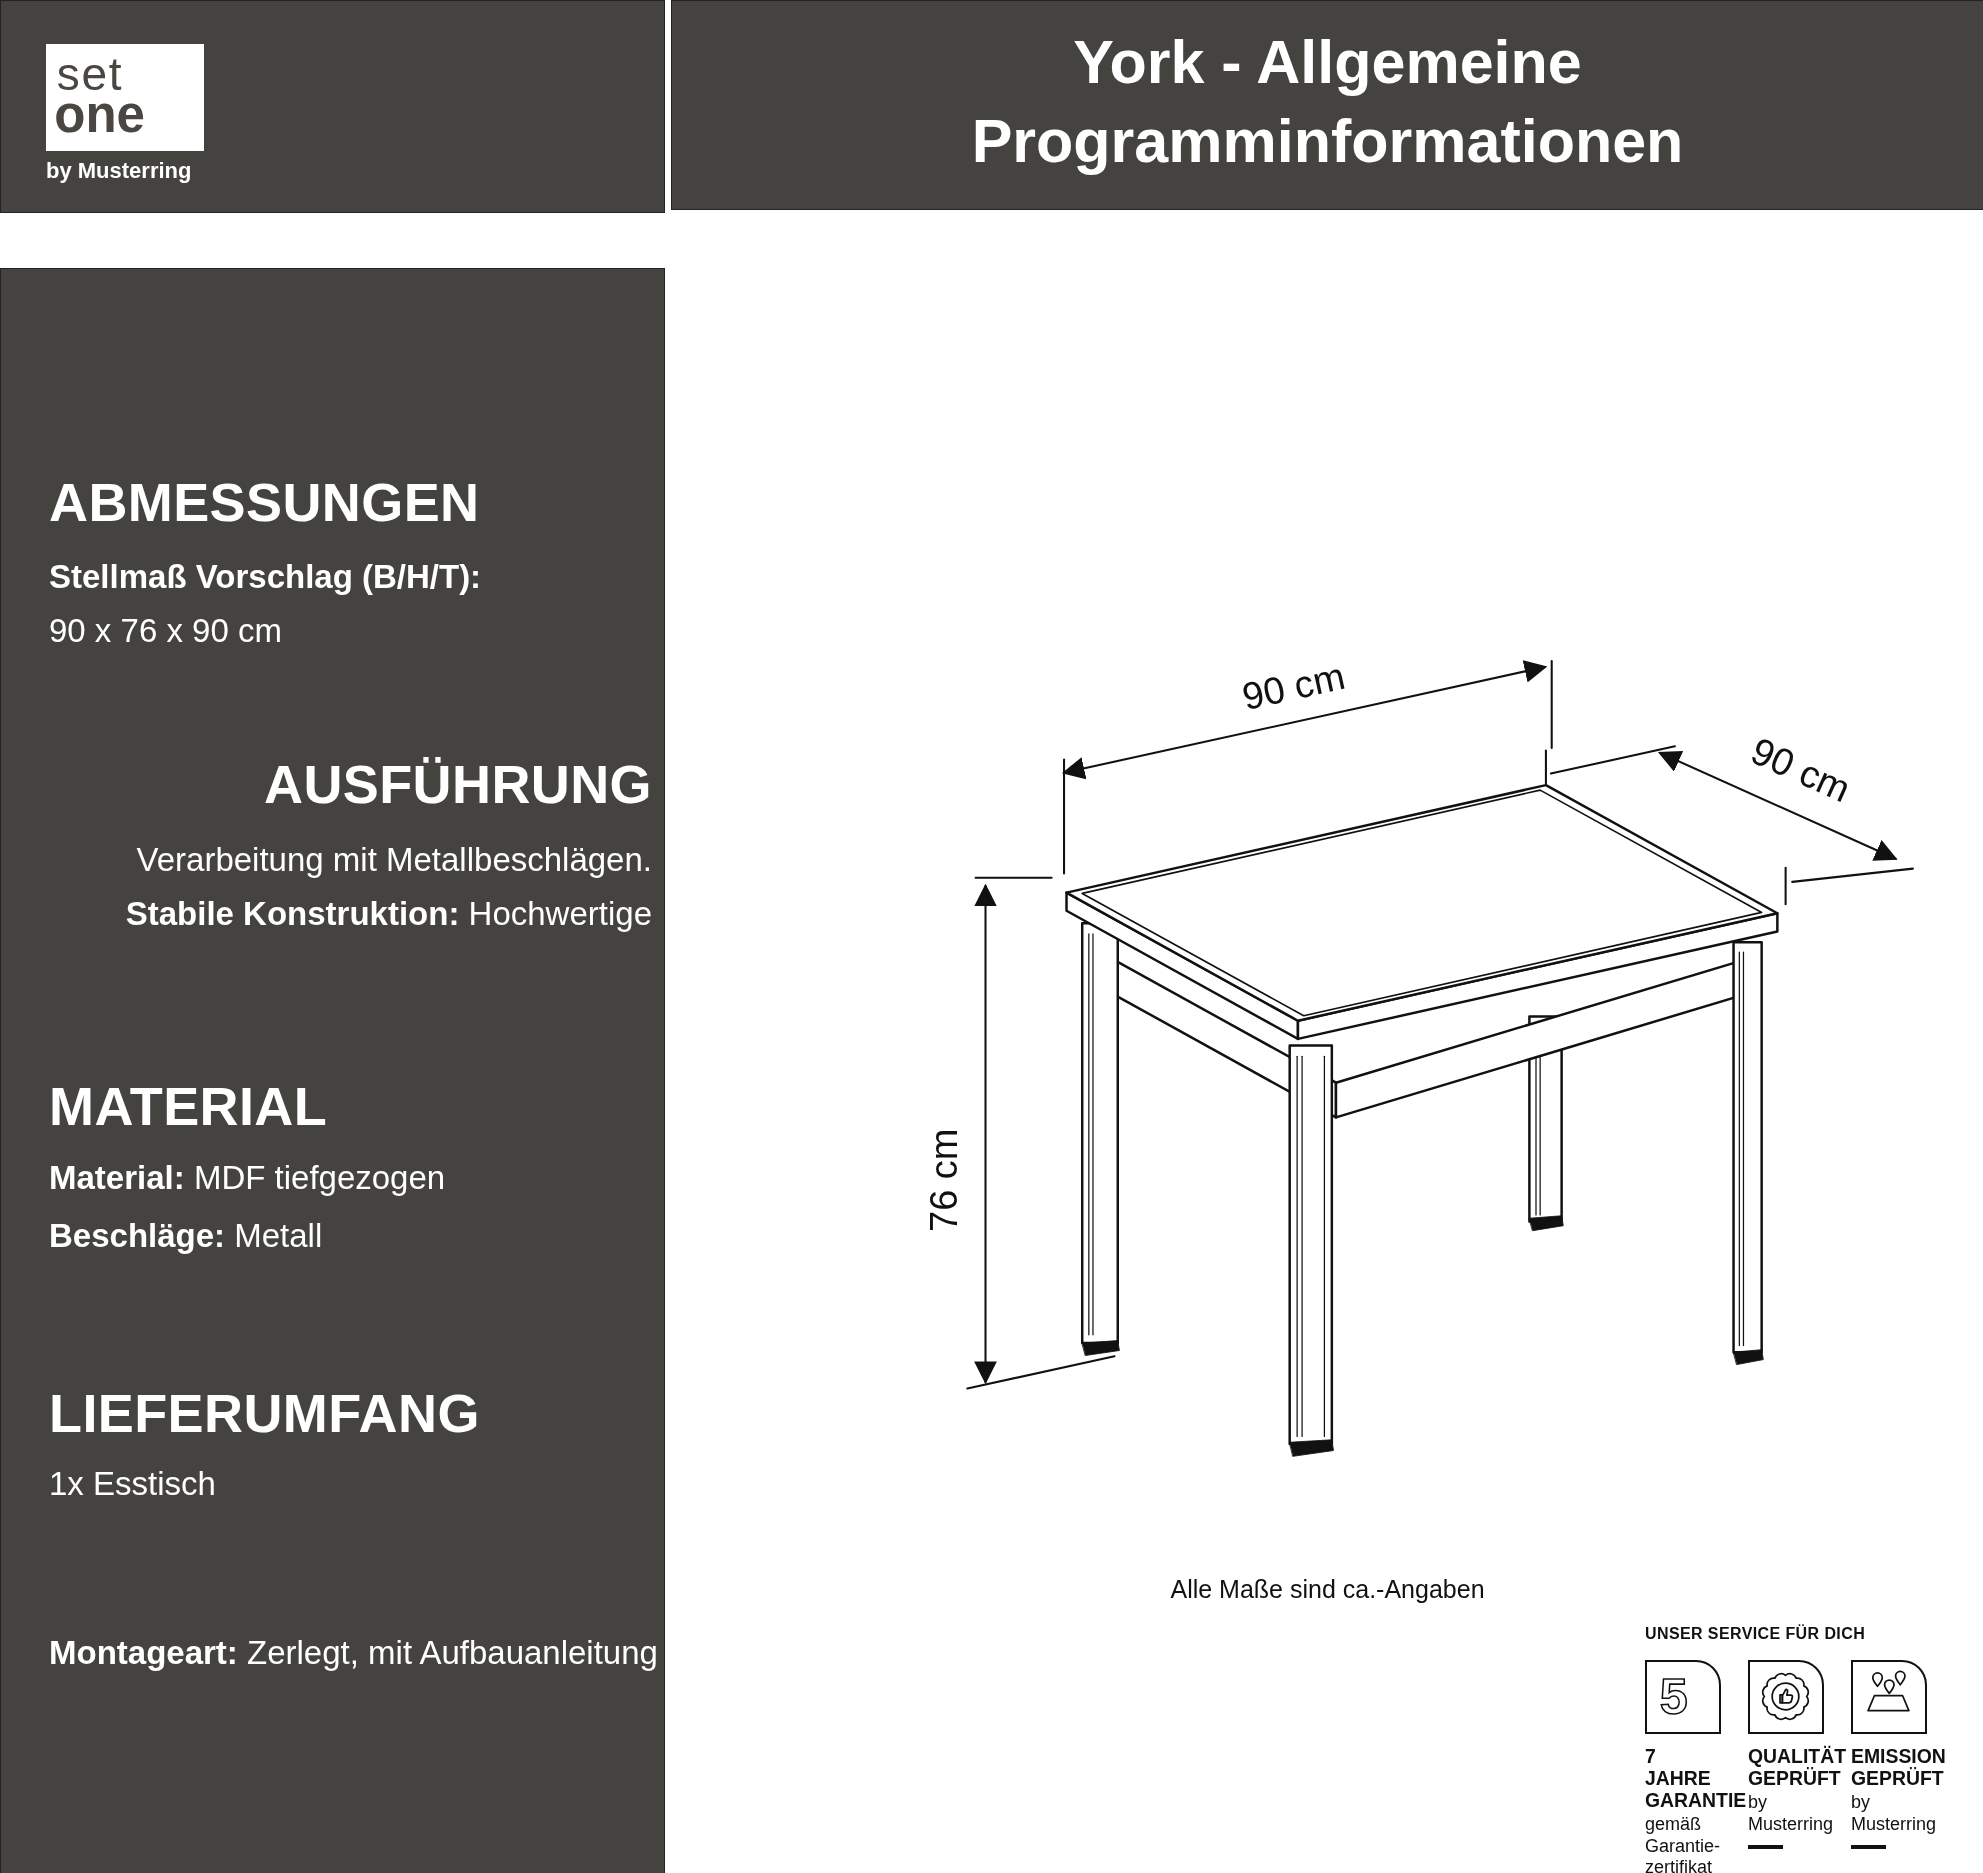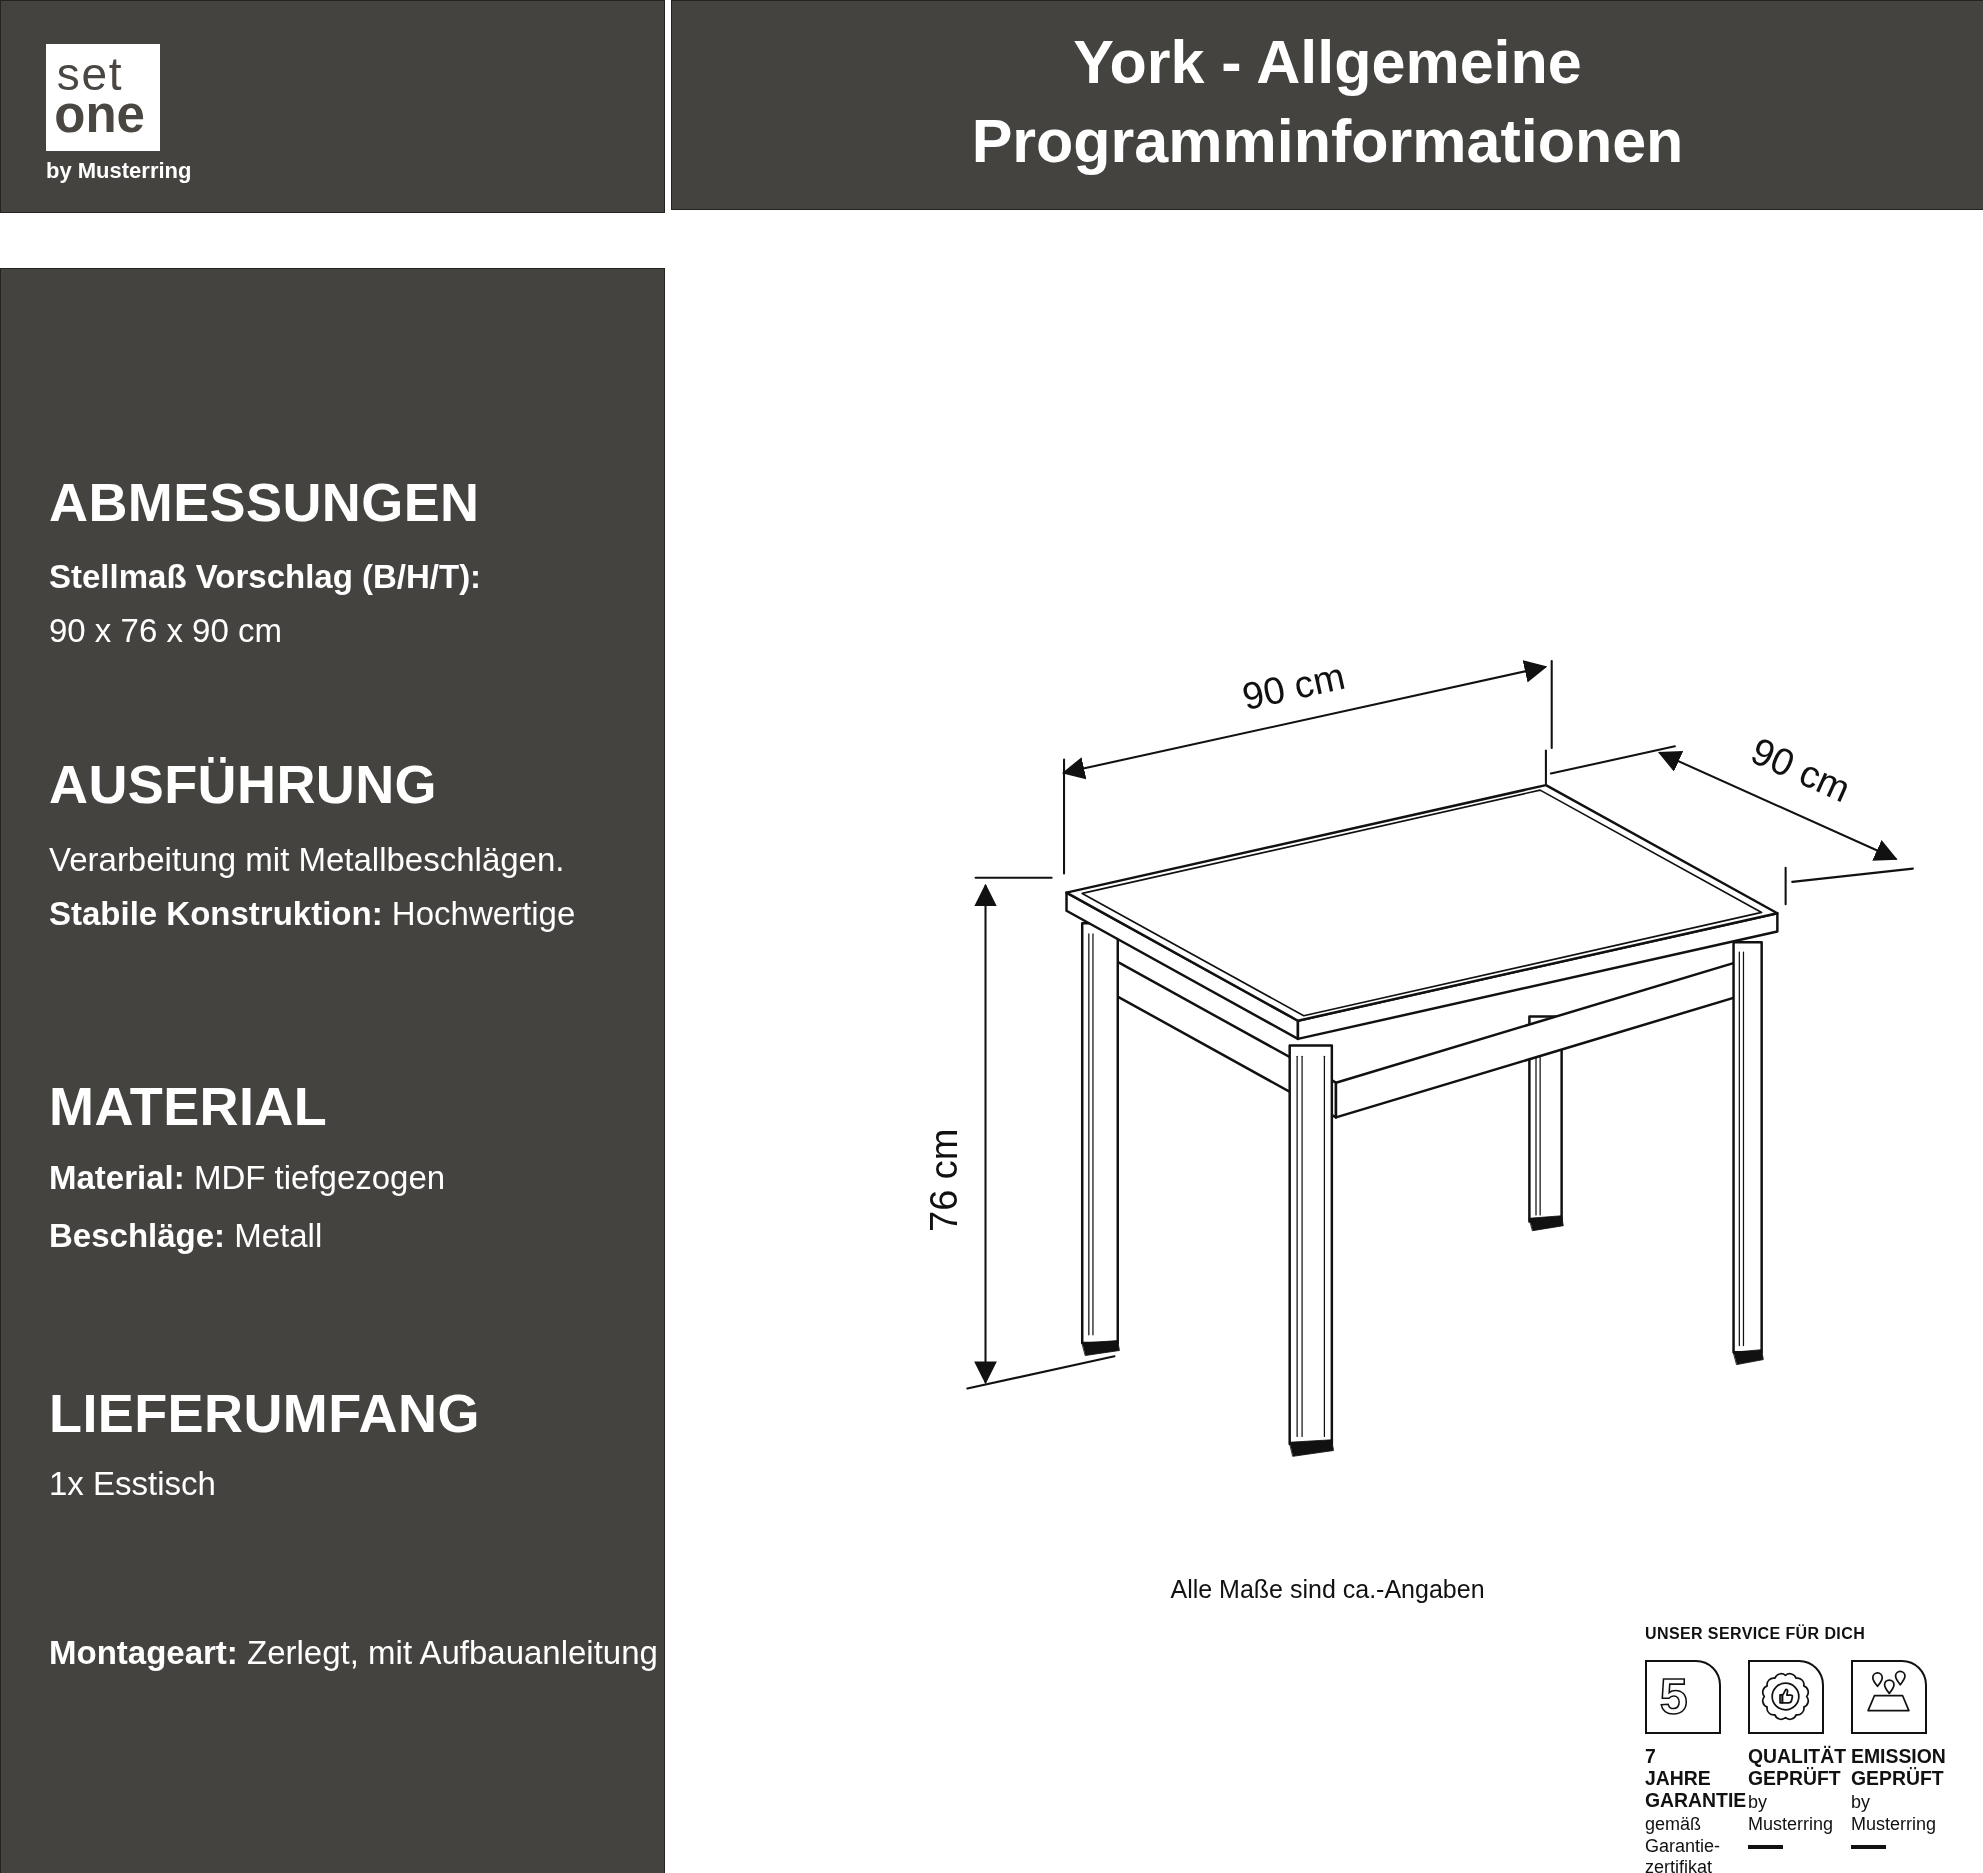--- a/index.html
+++ b/index.html
@@ -8,32 +8,32 @@
 
   
   .panel{background:#454340;box-sizing:border-box;border:1.7px solid #25231f;position:absolute;}
   .hdr-left{left:0;top:0;width:665px;height:213px;}
   .hdr-title{left:671px;top:0;width:1313px;height:210px;color:#ffffff;
              text-align:center;padding-top:21.5px;}
   .hdr-title .tl{font-size:61px;font-weight:bold;line-height:79px;}
   .side{left:0;top:220px;width:665px;height:1654px;color:#ffffff;margin-top:48px;}
 
   
-  .logo-box{position:absolute;left:45px;top:43px;width:114px;height:107px;background:#ffffff;}
+  .logo-box{position:absolute;left:45px;top:43px;width:114px;height:107px;background:#ffffff;padding-left:44px;}
   .logo-set{position:absolute;left:10.7px;top:3.3px;font-size:46px;font-weight:400;color:#4a4641;letter-spacing:1.7px;}
   .logo-one{position:absolute;left:8.3px;top:41px;font-size:51px;font-weight:700;color:#4a4641;letter-spacing:0px;}
   .byline{position:absolute;left:45px;top:157px;color:#ffffff;font-size:22px;font-weight:bold;}
 
   
   .sec{position:absolute;left:48px;width:603px;}
   .sec h2{margin:0;font-size:54px;font-weight:bold;letter-spacing:0.4px;}
   .rows{font-size:33px;line-height:54px;font-weight:400;}
   .rows b{font-weight:bold;}
   .sec1{top:202px;} .sec1 .rows{margin-top:16.5px;}
-  .sec2{top:484px;} .sec2 .rows{margin-top:18px;}
+  .sec2{top:484px;text-align:right;} .sec2 .rows{margin-top:18px;}
   .sec3{top:806px;} .sec3 .rows{margin-top:11.6px;line-height:58px;}
   .sec4{top:1113px;} .sec4 .rows{margin-top:13.2px;}
   .montage{position:absolute;left:48px;top:1365px;font-size:33px;}
   .montage b{font-weight:bold;}
 
   
   .drawing{position:absolute;left:926px;top:628px;width:1058px;height:959px;}
   .note{position:absolute;left:671px;top:1575px;width:1313px;text-align:center;
         color:#111;font-size:25px;}
 

